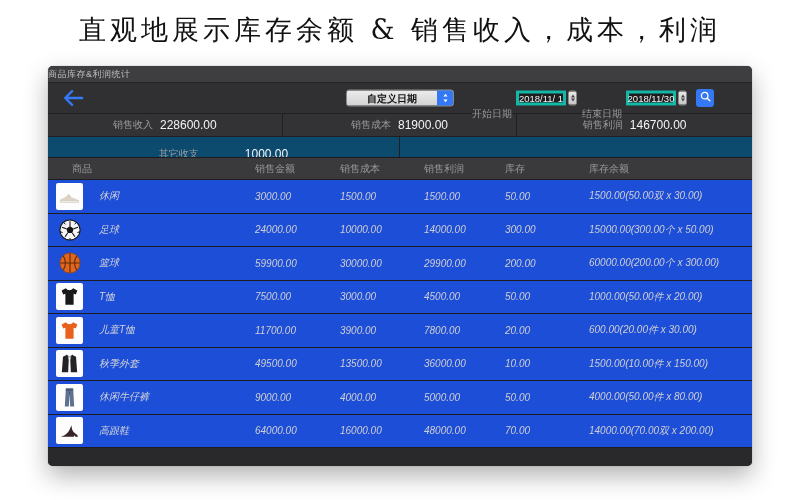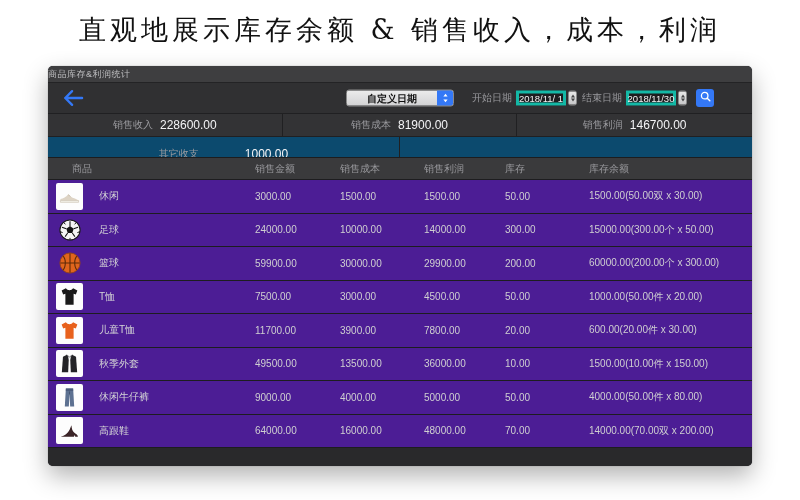--- a/index.html
+++ b/index.html
@@ -24,21 +24,21 @@
   .tb { position:absolute; top:50%; transform:translateY(-50%); }
   .back-btn { left:12px; width:26px; height:20px; cursor:pointer; background:none; border:none; }
   .back-btn svg { display:block; }
 
   .popup { left:298px; width:108px; height:17px; background:linear-gradient(#ececec,#d2d2d4);
            border:1px solid #8a8a8a; border-radius:3px; display:flex; align-items:center; }
   .popup-label { flex:1; text-align:center; font-size:10px; font-weight:bold; color:#111; }
   .popup-cap { width:16px; height:100%; background:#3478f6; border-radius:0 2px 2px 0;
                display:flex; align-items:center; justify-content:center; }
 
-  .tlabel { font-size:10px; color:#9a9a9e; white-space:nowrap; }
+  .tlabel { font-size:10px; color:#9a9a9e; white-space:nowrap;margin-top:16px; }
   .lbl-start { left:424px; } .lbl-end { left:534px; }
 
   .datefield { height:15px; width:50px; background:#1d1d1f; border:3px solid #14b8a6;
                color:#f2f2f2; font-size:9.5px; display:flex; align-items:center;
                justify-content:center; white-space:pre; }
   .df-start { left:468px; } .df-end { left:578px; }
 
   .stepper { width:9px; height:15px; background:linear-gradient(#e8e8e8,#c6c6c8);
              border:1px solid #8a8a8a; border-radius:2.5px; display:flex;
              flex-direction:column; align-items:center; justify-content:center; gap:1px; }
@@ -63,21 +63,21 @@
   .slabel { font-size:10px; color:#9a9a9e; }
   .svalue { font-size:12px; color:#f4f4f6; }
 
   .grid-cols { display:grid; grid-template-columns:207px 85px 84px 81px 84px 1fr; }
   .theader { height:22px; background:#3a3a3c; border-top:1px solid #1d1d1f;
              align-items:center; flex:0 0 auto; }
   .theader .hcell { font-size:10px; color:#98989c; }
   .theader .hcell:first-child { padding-left:24px; }
 
   .tbody { flex:1 1 auto; background:#29292b; border-top:1px solid #1d1d1f; }
-  .trow { height:33.5px; background:#4c1d95; border-bottom:1px solid #1d1d1f; align-items:center; }
+  .trow { height:33.5px; background:#1d4ed8; border-bottom:1px solid #1d1d1f; align-items:center;font-style:italic; }
   .cell { font-size:10px; color:#cfcfd1; overflow:hidden; white-space:nowrap; }
   .product-cell { display:flex; align-items:center; gap:16px; padding-left:8px; }
   .thumb { width:27px; height:27px; background:#fdfdfd; border-radius:2px; flex:0 0 auto;
            display:flex; align-items:center; justify-content:center; }
   .thumb svg { width:23px; height:23px; display:block; }
   .thumb.bare { background:transparent; }
   .thumb.bare svg { width:26px; height:26px; }
   .pname { font-size:10px; color:#d4d4d6; }
 </style>
 </head>

